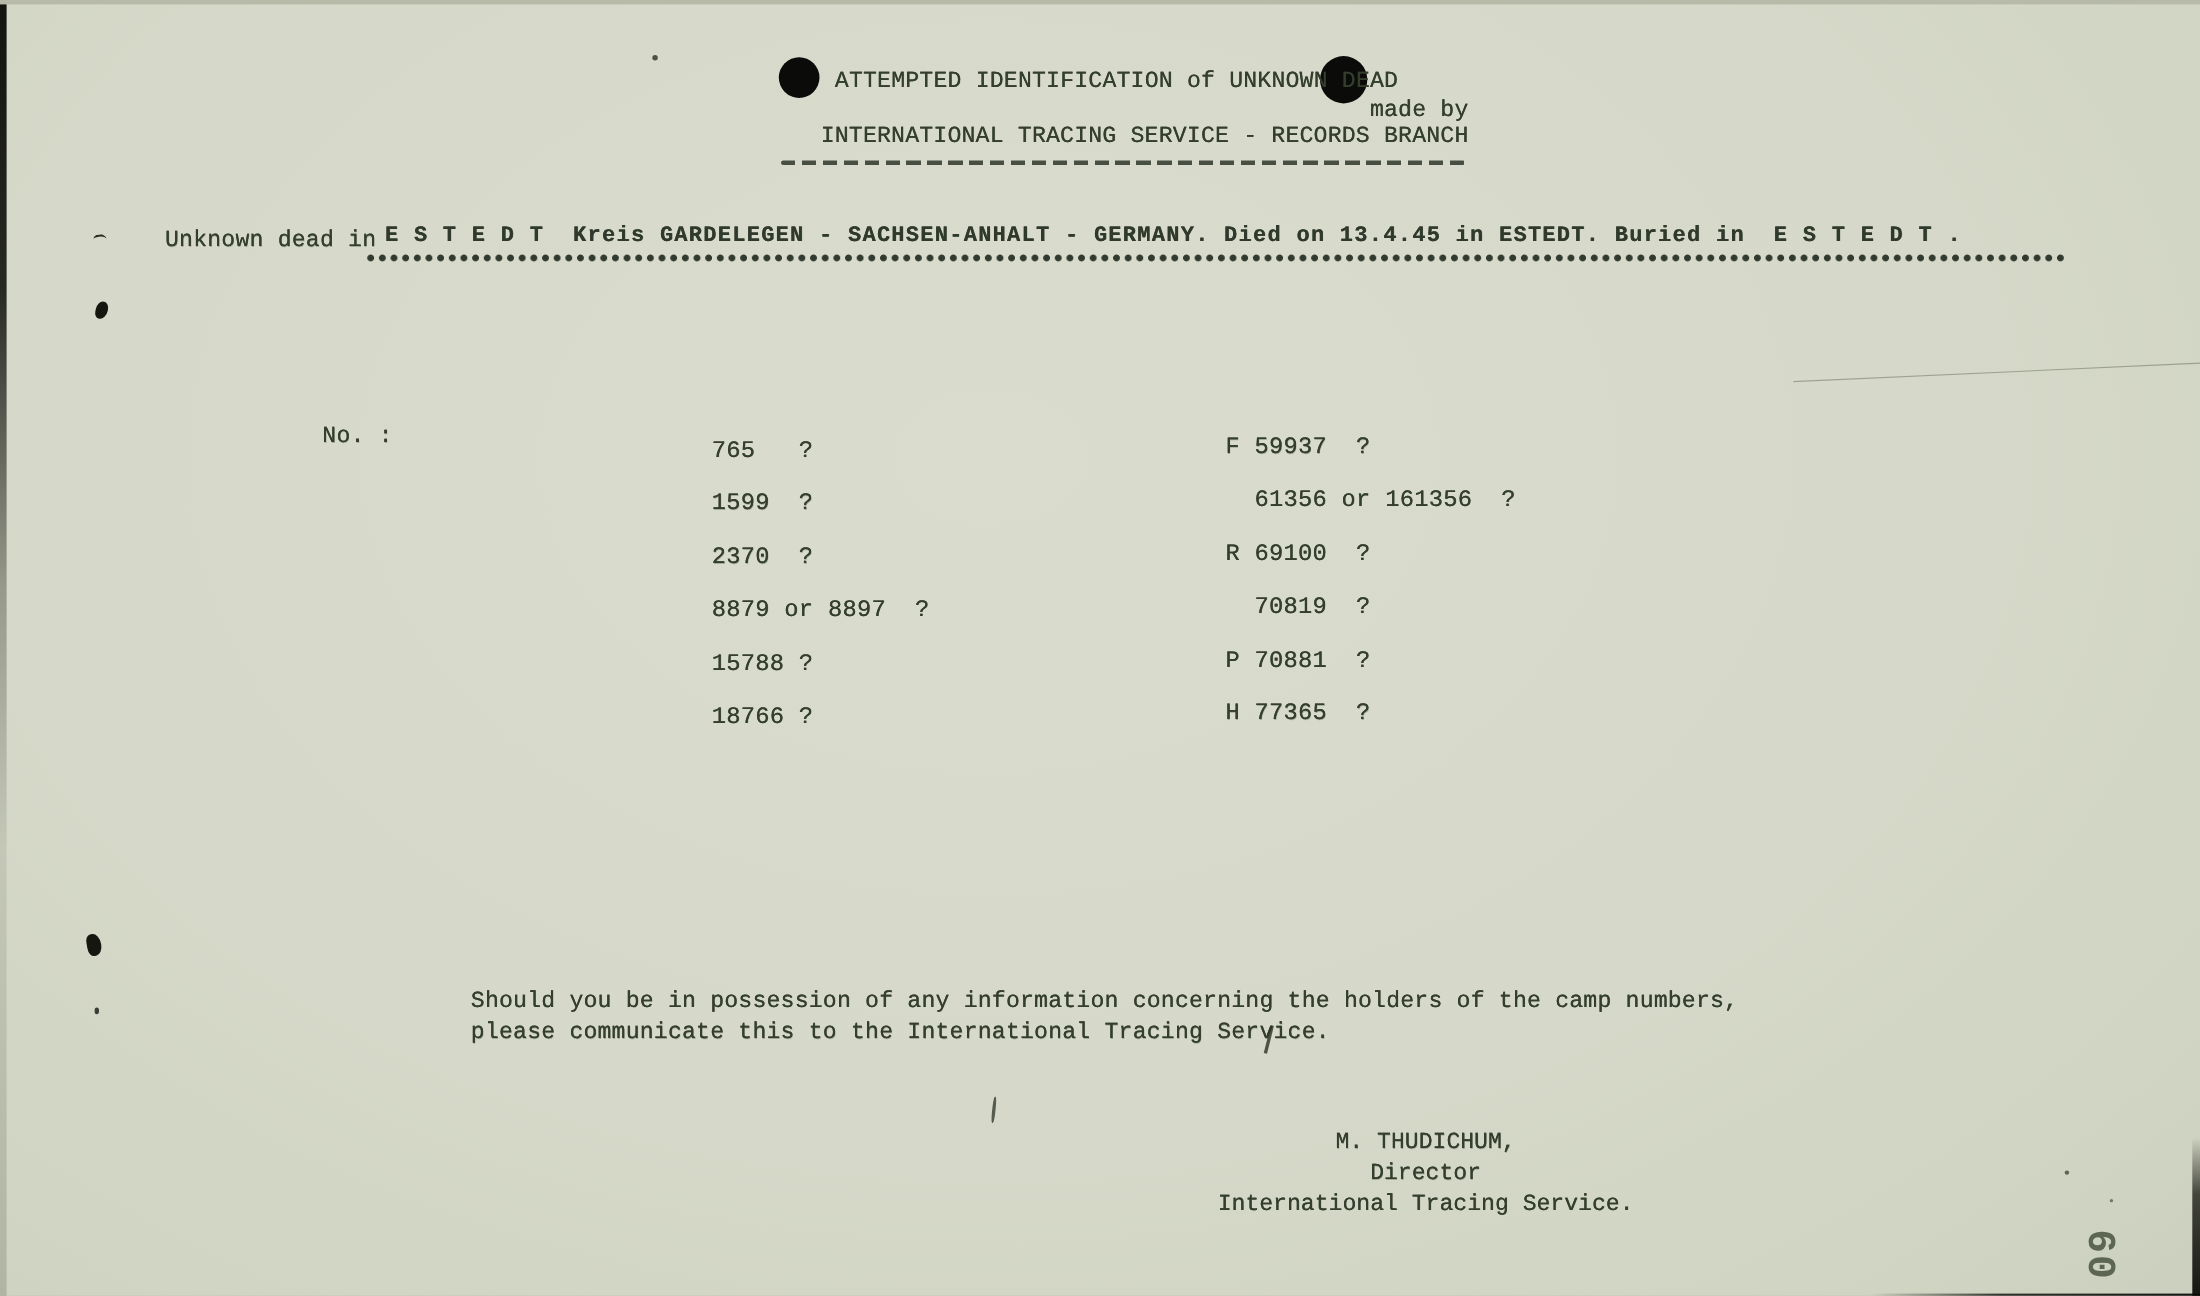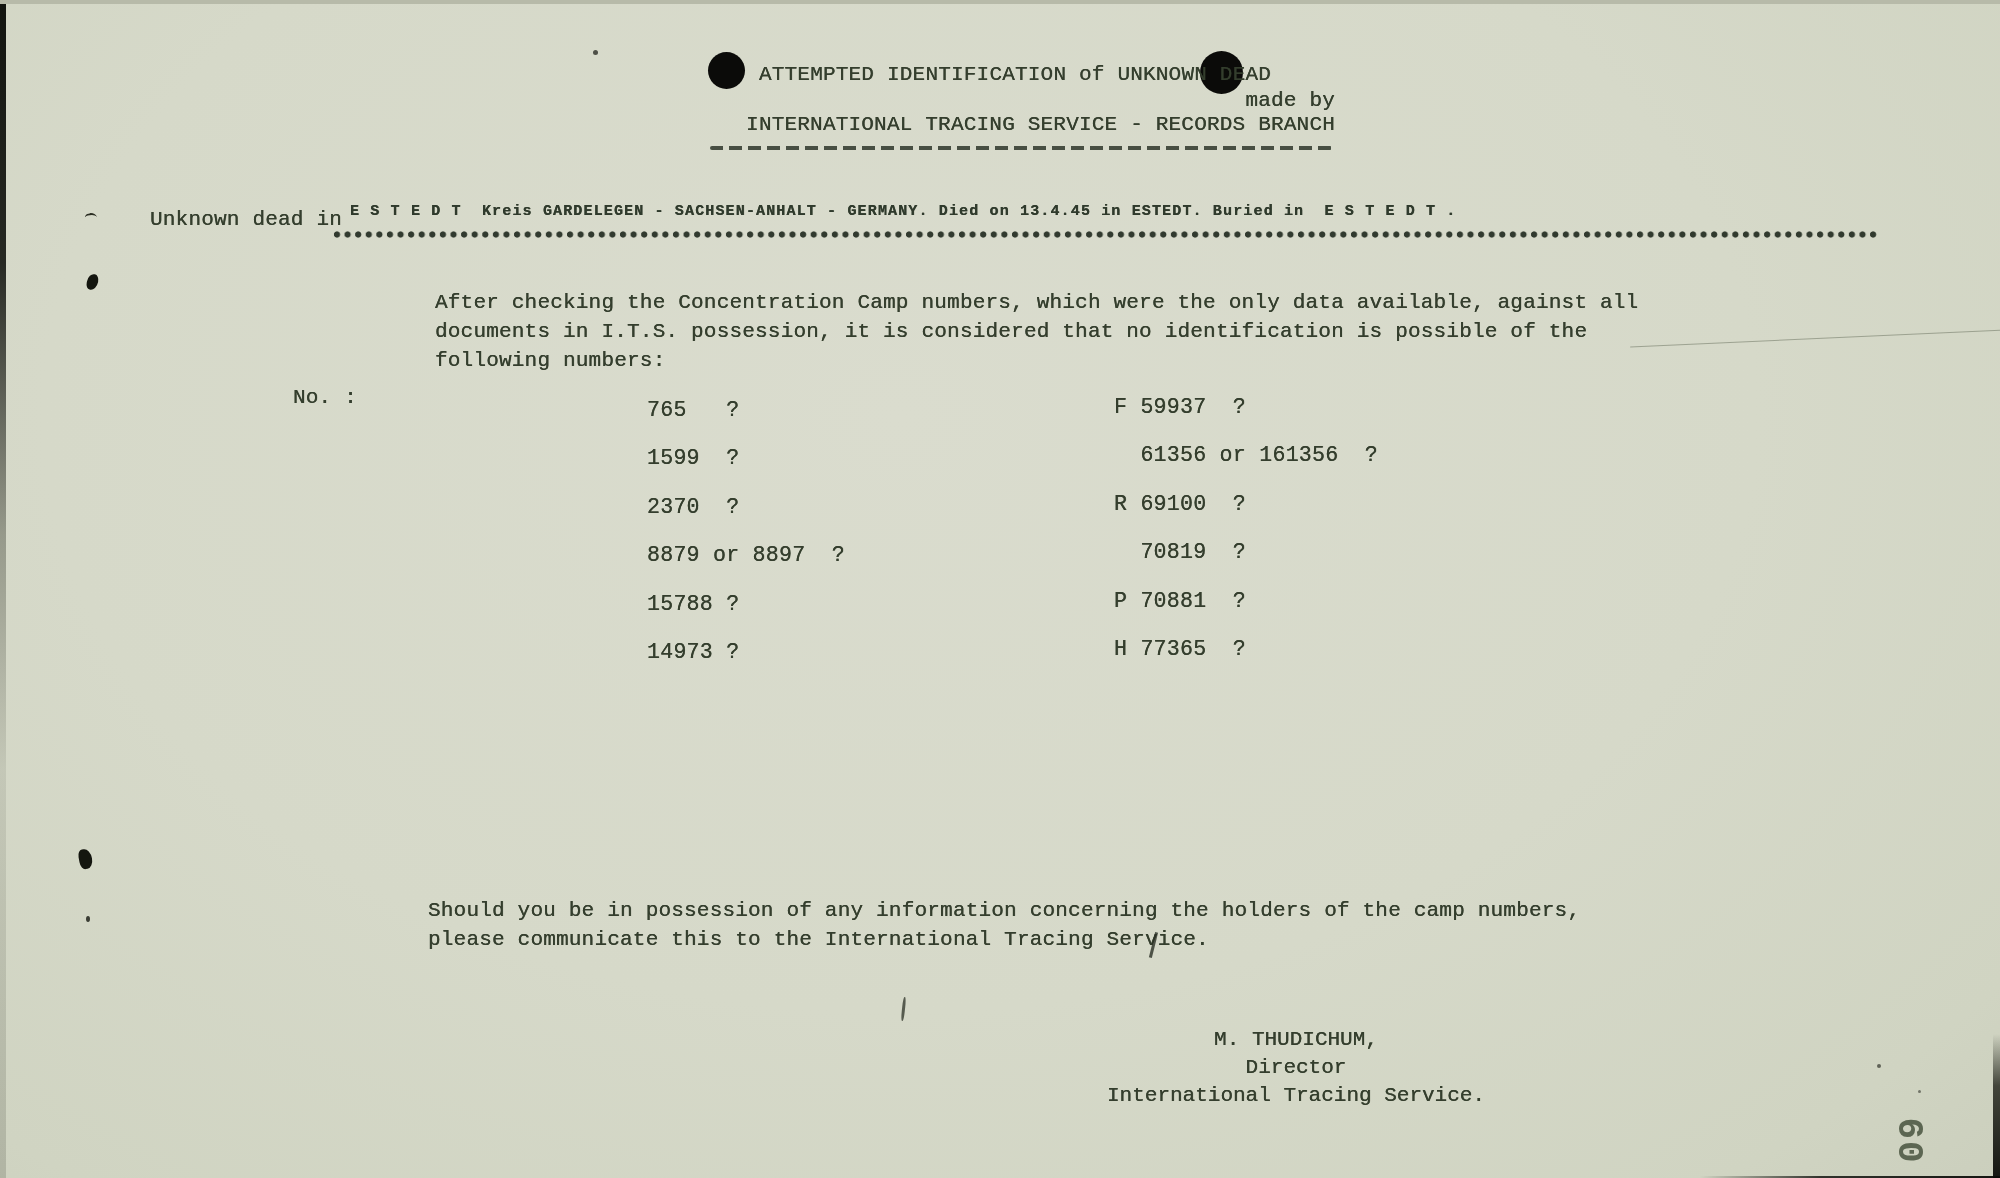--- a/index.html
+++ b/index.html
@@ -20,21 +20,21 @@
   #title-underline{
     left:710px;top:142px;width:622px;height:4px;
     background:repeating-linear-gradient(90deg,#2e362a 0 13px, rgba(0,0,0,0) 13px 19px);
     opacity:.85;border-radius:2px;
   }
   #dotted-leader{
     left:333px;top:226px;width:1545px;height:9px;
     background-image:radial-gradient(circle at 4px 4.5px,#232c21 2.7px, rgba(0,0,0,0) 3.5px);
     background-size:10.6px 9px;opacity:.92;
   }
-  #location-line{left:350px;top:199px;font-size:15px;letter-spacing:1.15px;white-space:pre;font-weight:bold;color:#2f3a2c;text-align:right;}
+  #location-line{left:350px;top:199px;font-size:20px;letter-spacing:1.15px;white-space:pre;font-weight:bold;color:#2f3a2c;text-align:right;}
   .hole{position:absolute;background:#0b0b09;border-radius:50%;}
   .numcol{font-size:21.5px;line-height:48.4px;white-space:pre;letter-spacing:.3px;}
   .sig{left:1100px;top:1022px;width:392px;text-align:center;font-size:21px;line-height:28px;white-space:pre-line;}
   #page-number{
     left:1868px;top:1116px;width:80px;height:42px;
     transform:rotate(90deg);font-size:36px;letter-spacing:2px;
     color:#49543f;text-align:center;line-height:42px;font-weight:bold;opacity:.85;
   }
   
   #edge-left{left:0;top:0;width:6px;height:1178px;
@@ -57,32 +57,29 @@
 
   <div class="abs ink t21 title-block" style="top:60px;">ATTEMPTED IDENTIFICATION of UNKNOWN DEAD</div>
   <div class="abs ink t21 title-block" style="top:86px;text-align:right;">made by</div>
   <div class="abs ink t21 title-block" style="top:110px;text-align:right;">INTERNATIONAL TRACING SERVICE - RECORDS BRANCH</div>
   <div class="abs" id="title-underline"></div>
 
   <div class="abs ink t21" style="left:130px;top:205px;margin-left:20px;">Unknown dead in</div>
   <div class="abs ink" id="location-line">E S T E D T  Kreis GARDELEGEN - SACHSEN-ANHALT - GERMANY. Died on 13.4.45 in ESTEDT. Buried in  E S T E D T .</div>
   <div class="abs" id="dotted-leader"></div>
 
-  <div class="abs ink para" style="left:435px;top:284px;width:1260px;">After checking the Concentration Camp numbers, which were the only data available, against all
-documents in I.T.S. possession, it is considered that no identification is possible of the
-following numbers:</div>
 
   <div class="abs ink t21" style="left:293px;top:383px;">No. :</div>
 
   <div class="abs ink numcol" style="left:647px;top:382px;">765   ?
 1599  ?
 2370  ?
 8879 or 8897  ?
 15788 ?
-14973 ?</div>
+18766 ?</div>
   <div class="abs ink numcol" style="left:1114px;top:379px;">F 59937  ?
   61356 or 161356  ?
 R 69100  ?
   70819  ?
 P 70881  ?
 H 77365  ?</div>
 
   <div class="abs ink para" style="left:428px;top:893px;width:1260px;line-height:28.5px;">Should you be in possession of any information concerning the holders of the camp numbers,
 please communicate this to the International Tracing Service.</div>
 

